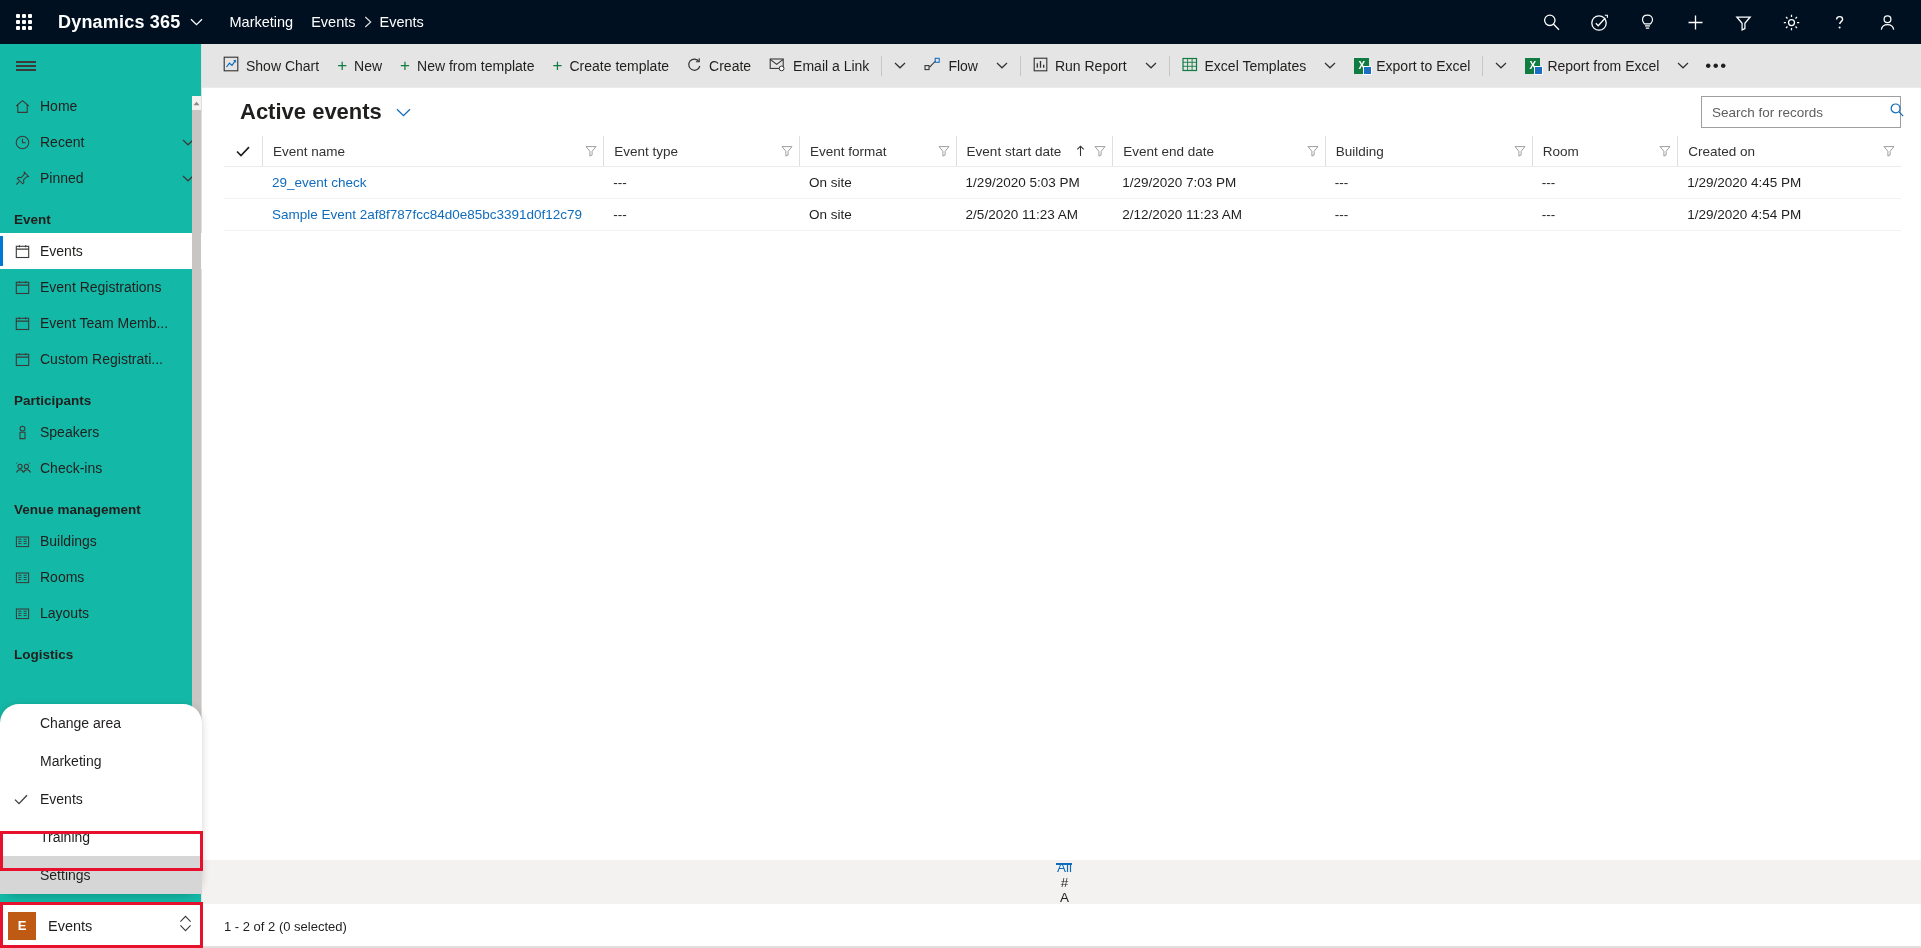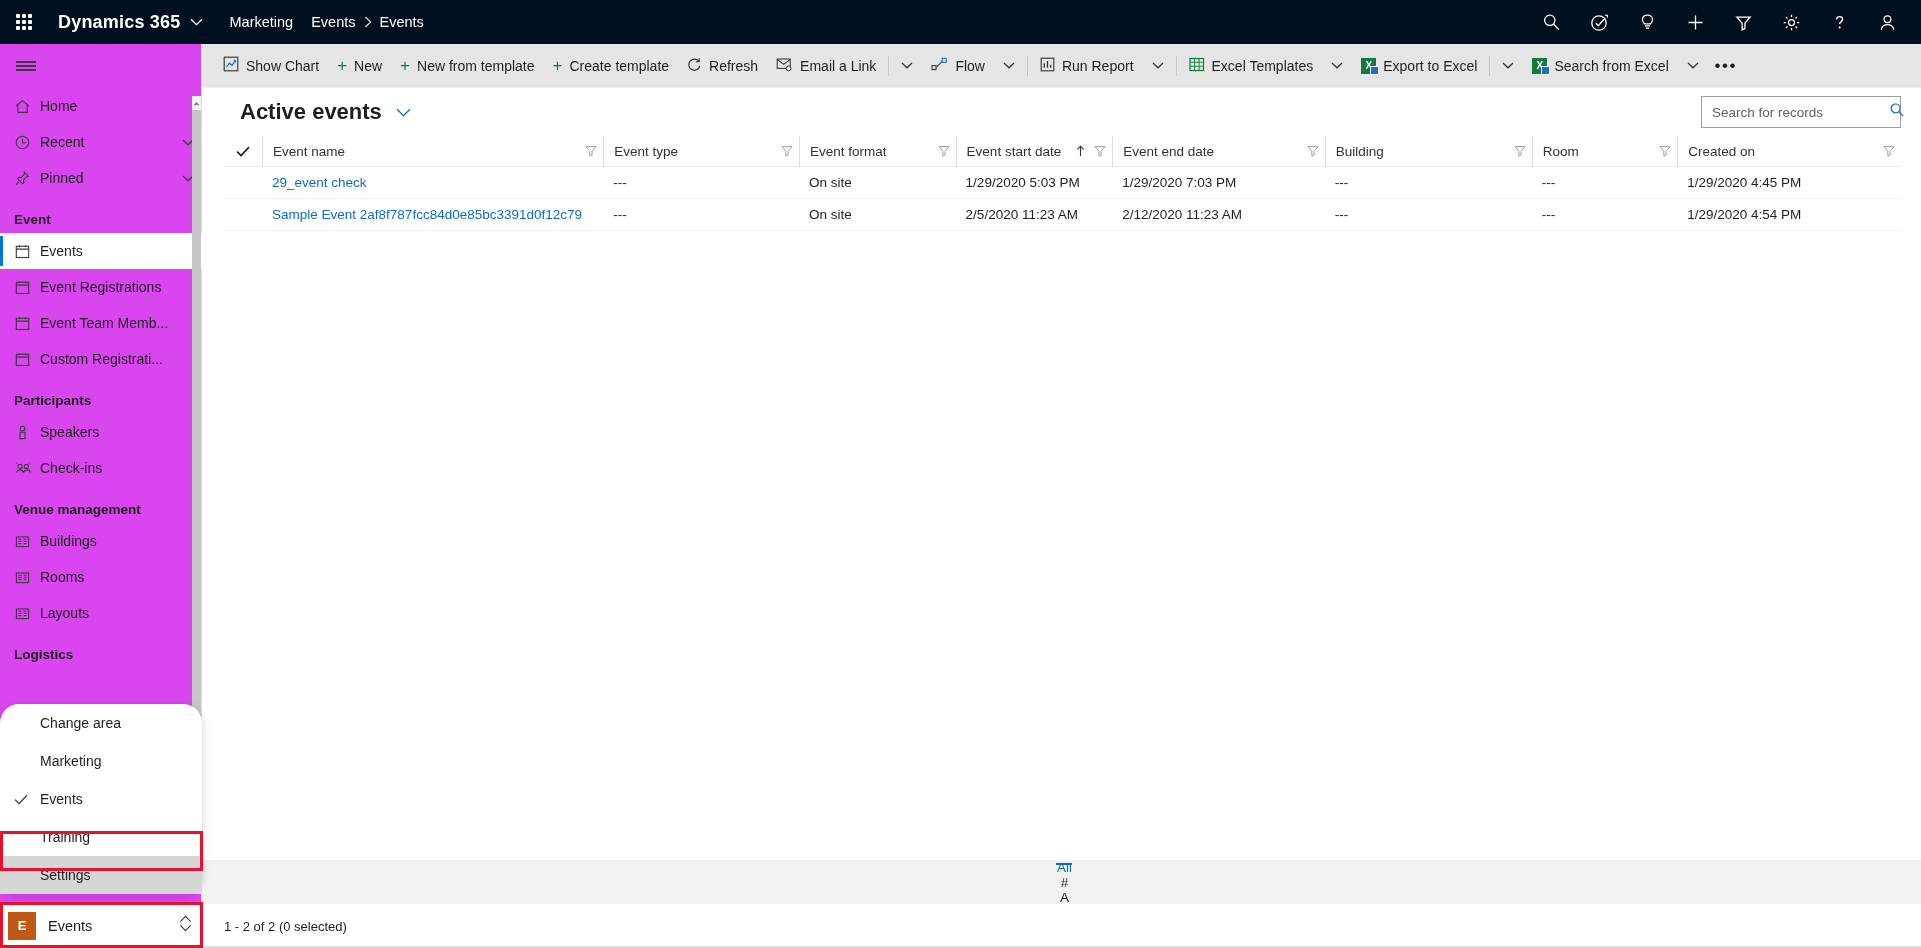--- a/index.html
+++ b/index.html
@@ -43,21 +43,21 @@
   .topbar-icons { display: flex; align-items: center; height: 44px; padding-right: 10px;}
   .tbi {
     width: 48px; height: 44px; display: flex; align-items: center; justify-content: center;
     cursor: pointer;
   }
   .tbi svg { display:block; }
 
   
   .sidebar {
     position: absolute; top: 44px; left: 0; width: 202px; height: 904px;
-    background: #d946ef;
+    background: #14b8a6;
     border-right: 1px solid #e1dfdd;
   }
   .hamburger {
     height: 44px; width: 100%;
     display: flex; align-items: center; padding-left: 16px; cursor: pointer;
   }
   .hamburger span { display:block; width: 20px; height: 1.8px; background: #3b3a39; margin: 2.6px 0;}
   .nav-scroll {
     position: absolute; top: 44px; left: 0; width: 202px; height: 860px; overflow: hidden;
   }
@@ -494,21 +494,21 @@
     <span class="plus-ico">+</span>
     <span>Create template</span>
   </div>
   <div class="cmd">
     <span>
       <svg width="15" height="15" viewBox="0 0 15 15">
           <path d="M12 4.5A5.6 5.6 0 1 0 12.8 9" stroke="#323130" stroke-width="1.2" fill="none"></path>
           <path d="M12.2 1.3v3.4H8.9" stroke="#323130" stroke-width="1.1" fill="none"></path>
         </svg>
     </span>
-    <span>Refresh</span>
+    <span>Create</span>
   </div>
   <div class="cmd">
     <span>
       <svg width="17" height="15" viewBox="0 0 17 15">
           <rect x="1.2" y="2" width="13" height="9.4" stroke="#323130" stroke-width="1.05" fill="none"></rect>
           <path d="M1.2 2.3l6.5 5 6.5-5" stroke="#323130" stroke-width="1.05" fill="none"></path>
           <circle cx="12.6" cy="11.4" r="2.4" stroke="#323130" stroke-width="1" fill="#fff"></circle>
         </svg>
     </span>
     <span>Email a Link</span>
@@ -569,21 +569,21 @@
     <span>Export to Excel</span>
   </div>
   <div class="cmd-divider"></div>
   <div class="cmd-caret">
     <svg width="12" height="7" viewBox="0 0 12 7">
         <path d="M1 1L6 5.8 11 1" stroke="#323130" stroke-width="1.2" fill="none"></path>
       </svg>
   </div>
   <div class="cmd">
     <span class="xls-ico">X</span>
-    <span>Search from Excel</span>
+    <span>Report from Excel</span>
   </div>
   <div class="cmd-caret">
     <svg width="12" height="7" viewBox="0 0 12 7">
         <path d="M1 1L6 5.8 11 1" stroke="#323130" stroke-width="1.2" fill="none"></path>
       </svg>
   </div>
   <div class="cmd-ellipsis">•••</div>
 </div>
 
 <div class="main">

